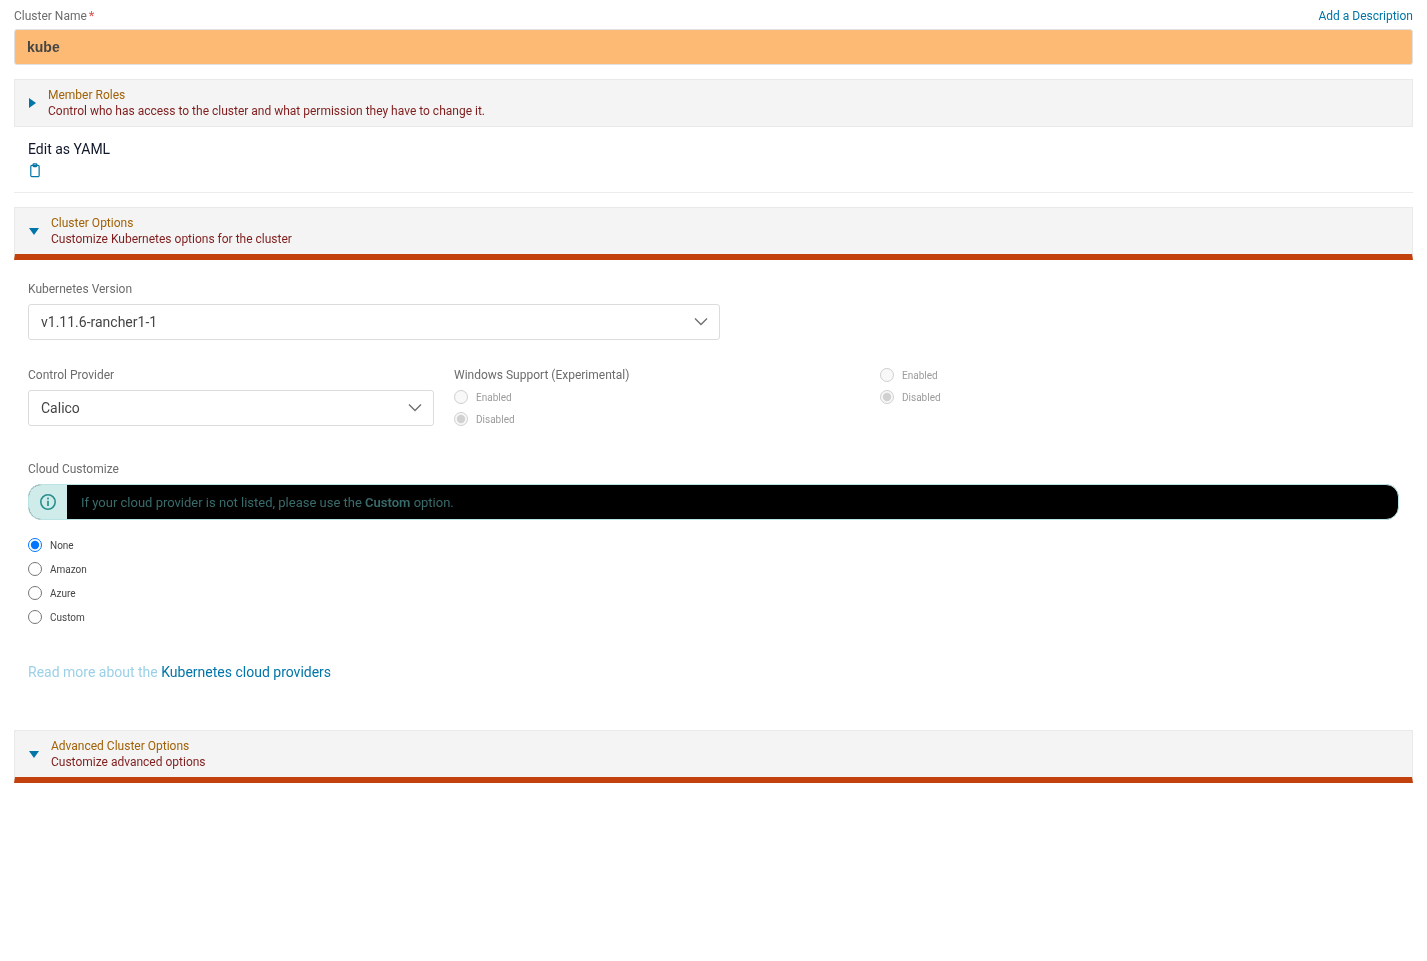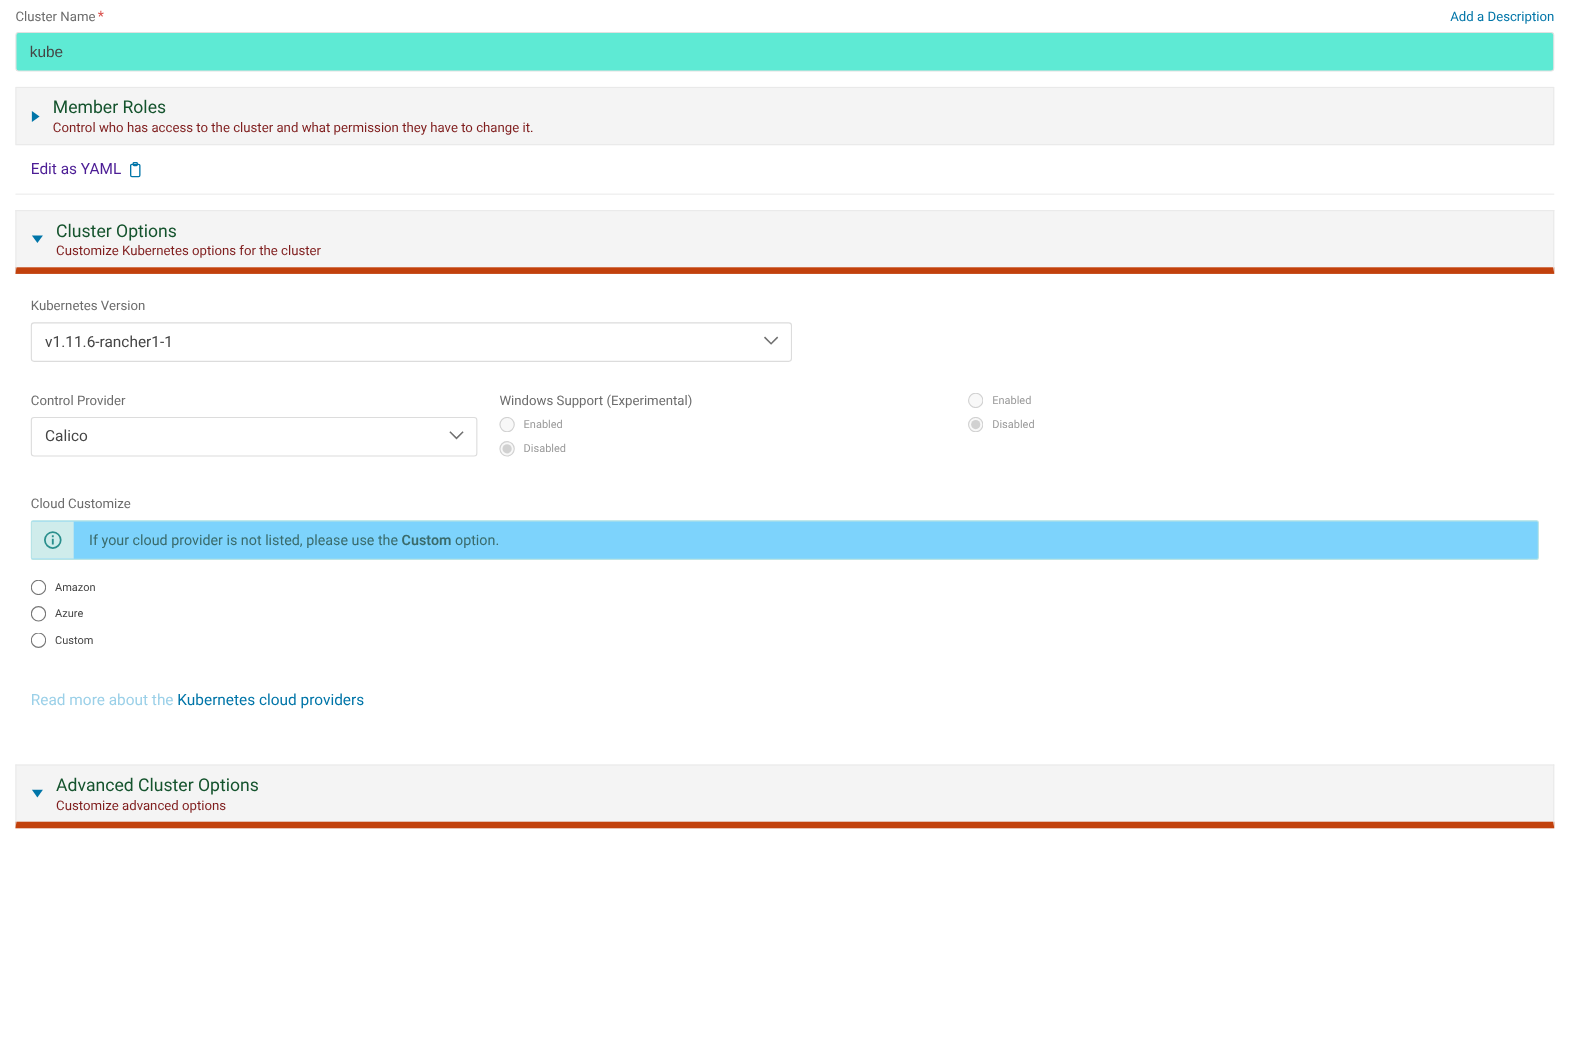--- a/index.html
+++ b/index.html
@@ -25,24 +25,25 @@
     color: #0075a8;
     cursor: pointer;
     font-size: 12px;
   }
   .text-input {
     width: 100%;
     padding: 9px 12px;
     font-size: 14px;
     border: 1px solid #e1e1e1;
     border-radius: 3px;
-    background: #5eead4;
+    background: #fdba74;
     color: #454545;
     outline: none;
     margin-bottom: 14px;
+    font-weight: bold;
   }
   .section-header {
     display: flex;
     align-items: center;
     background: #f4f4f4;
     border: 1px solid #e9e9e9;
     padding: 8px 10px;
     margin-bottom: 0;
   }
   .section-header.expanded { border-bottom: 6px solid #c2410c; }
@@ -56,40 +57,41 @@
     border-bottom: 5px solid transparent;
     border-left: 7px solid #0075a8;
   }
   .triangle-down {
     border-left: 5px solid transparent;
     border-right: 5px solid transparent;
     border-top: 7px solid #0075a8;
   }
   .section-titles { display: flex; flex-direction: column; }
   .section-title {
-    font-size: 16px;
-    color: #14532d;
+    font-size: 12px;
+    color: #a16207;
     margin-bottom: 2px;
   }
   .section-subtitle {
     font-size: 12px;
     color: #7f1d1d;
   }
   .yaml-row {
     padding: 14px 14px;
     border-bottom: 1px solid #ececec;
     margin-bottom: 14px;
   }
   .yaml-link {
-    color: #4c1d95;
+    color: #0f172a;
     font-size: 14px;
     cursor: pointer;
     display: inline-flex;
-    align-items: flex-end;
+    align-items: flex-start;
     gap: 6px;
+    flex-direction: column;
   }
   .clipboard-icon {
     width: 13px; height: 15px;
     display: inline-block;
   }
   .cluster-body {
     padding: 22px 0 40px 0;
   }
   .field-block { margin-bottom: 28px; }
   .sub-label {
@@ -141,23 +143,23 @@
   }
   .radio-row.disabled-muted label { color: #9b9b9b; }
   .radio-row label { font-size: 10px; color: #454545; cursor: pointer; }
   input[type="radio"] {
     width: 14px; height: 14px; cursor: pointer;
   }
   input[type="radio"]:disabled { cursor: default; }
   .info-banner {
     display: flex;
     align-items: center;
-    background: #7dd3fc;
+    background: #000000;
     border: 1px solid #b9e4e4;
-    border-radius: 2px;
+    border-radius: 13px;
     margin: 0 14px 18px 14px;
     overflow: hidden;
   }
   .info-icon-box {
     background: #cfeceb;
     padding: 8px 10px;
     display: flex;
     align-items: center;
     justify-content: center;
   }
@@ -284,20 +286,24 @@
         <rect x="8.15" y="4.6" width="1.7" height="1.8" fill="#2a8f8d"></rect>
       </svg>
     </div>
     <div class="info-text">
       <span>If your cloud provider is not listed, please use the </span><b>Custom</b><span> option.</span>
     </div>
   </div>
 
   <div class="cloud-options">
     <div class="radio-row">
+      <input type="radio" name="cloudp" checked="" style="">
+      <label>None</label>
+    </div>
+    <div class="radio-row">
       <input type="radio" name="cloudp" style="">
       <label>Amazon</label>
     </div>
     <div class="radio-row">
       <input type="radio" name="cloudp" style="">
       <label>Azure</label>
     </div>
     <div class="radio-row">
       <input type="radio" name="cloudp" style="">
       <label>Custom</label>

